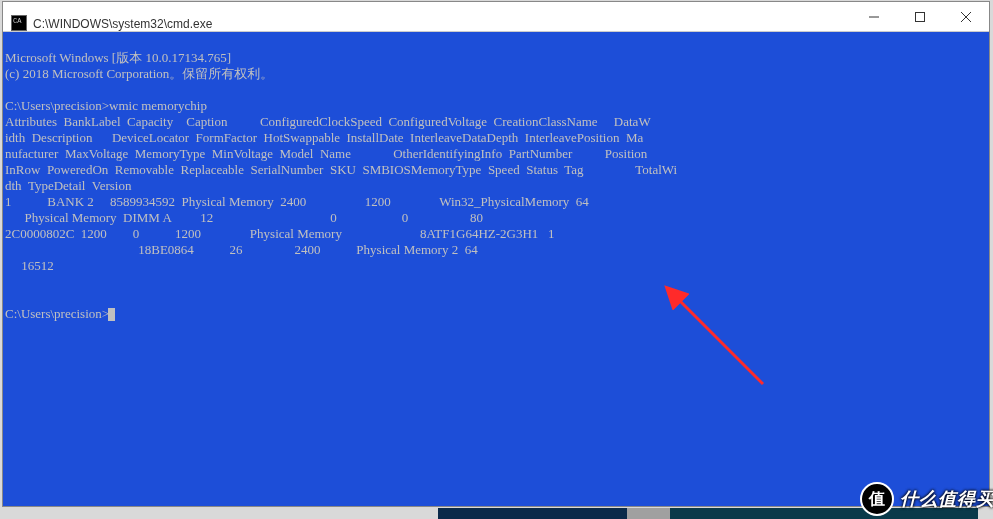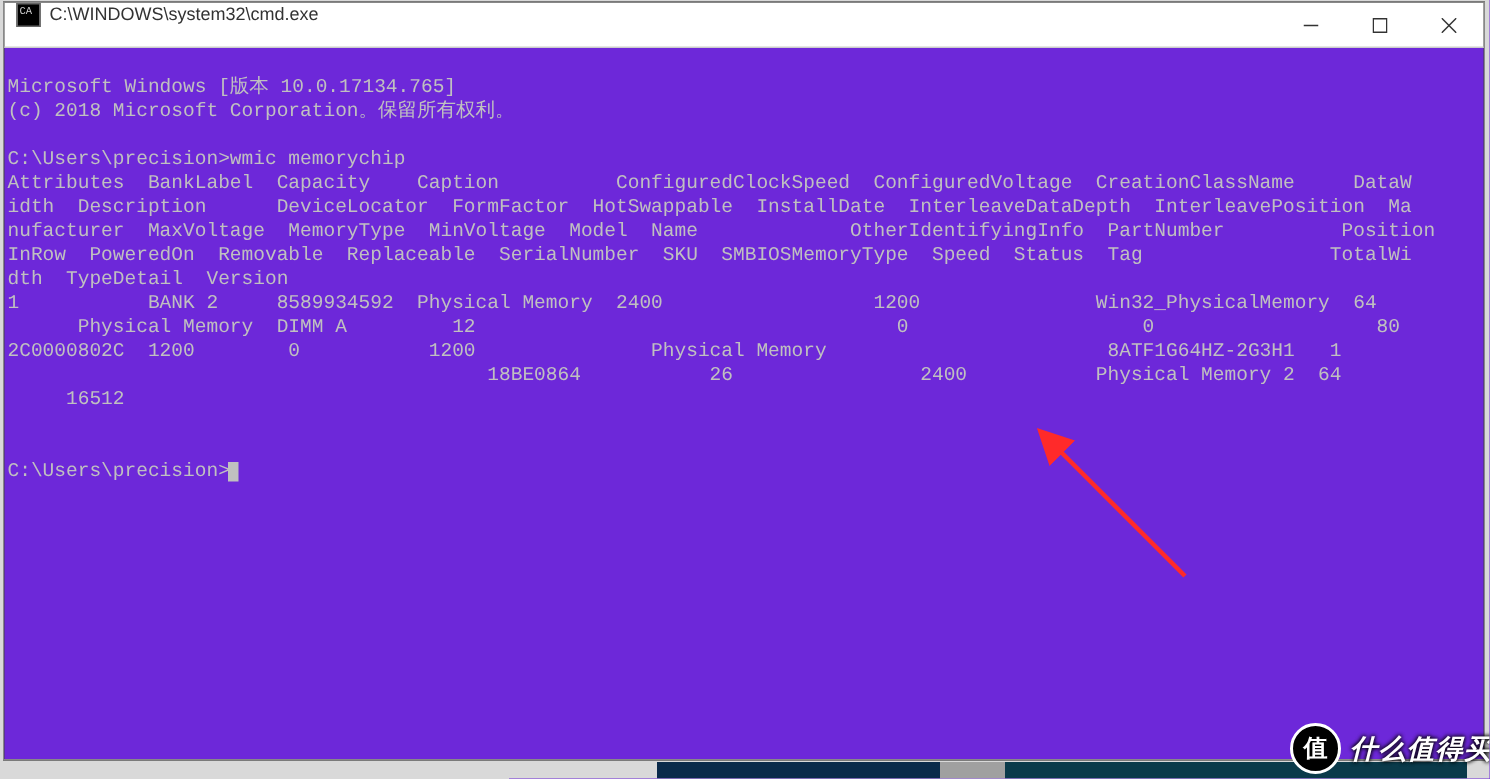--- a/index.html
+++ b/index.html
@@ -18,21 +18,21 @@
     height: 506px;
     border: 1px solid #888;
     background: #000;
     display: flex;
     flex-direction: column;
   }
   .titlebar {
     height: 30px;
     background: #fff;
     display: flex;
-    align-items: flex-start;
+    align-items: flex-end;
     border-bottom: 1px solid #ccc;
   }
   .title-icon {
     width: 16px; height: 16px;
     margin: 0 6px 0 8px;
     background: #000;
     border: 1px solid #666;
     position: relative;
   }
   .title-icon::before {
@@ -50,23 +50,23 @@
   }
   .win-buttons { display: flex; height: 100%; }
   .win-btn {
     width: 46px; height: 100%;
     display: flex; align-items: center; justify-content: center;
     color: #555;
   }
   .win-btn svg { stroke: #333; fill: none; }
   .terminal {
     flex: 1;
-    background: #6d28d9;
+    background: #1d4ed8;
     color: #c0c0c0;
-    font-family: Liberation Mono, monospace;
+    font-family: Liberation Serif, serif;
     font-size: 13px;
     line-height: 16px;
     padding: 2px 0 0 2px;
     white-space: pre;
     overflow: hidden;
     position: relative;
   }
   .cursor {
     display: inline-block;
     width: 7px; height: 13px;

